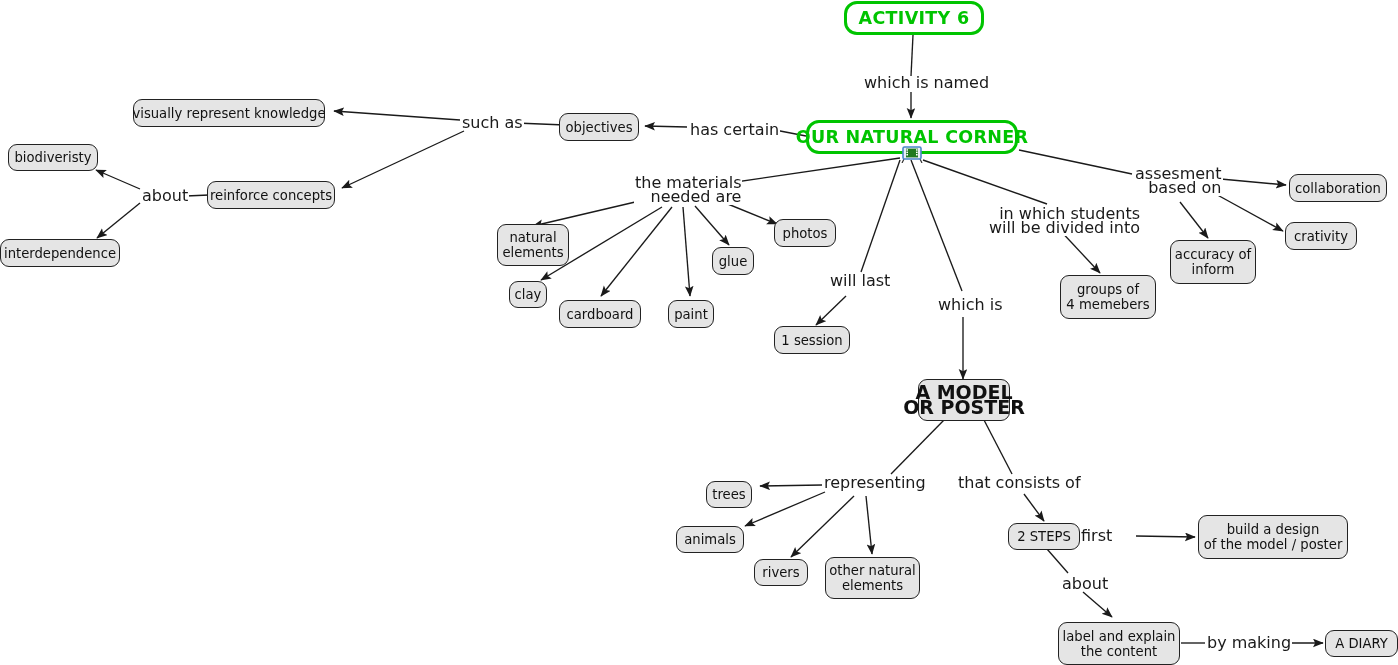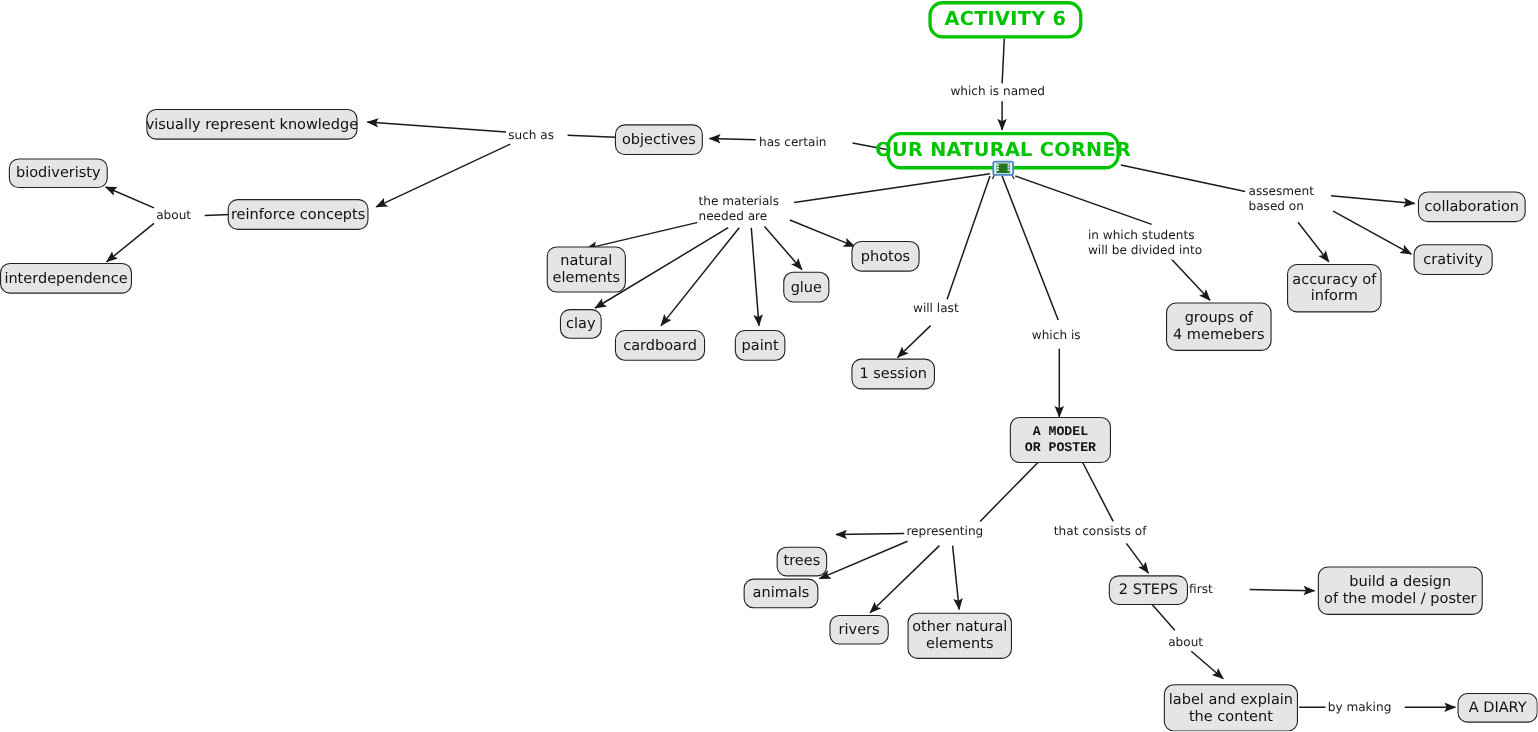--- a/index.html
+++ b/index.html
@@ -45,29 +45,28 @@
     background: #ffffff;
     border: 3.4px solid #00c400;
     border-radius: 13px;
     color: #00c400;
     font-weight: bold;
     font-size: 17.5px;
     letter-spacing: 0.3px;
   }
   .node.strongblack {
     font-weight: bold;
-    font-size: 12px;
-    font-family: Liberation Mono, monospace;
+    font-size: 19px;
   }
   .link-label {
     position: absolute;
     color: #1a1a1a;
-    font-size: 11px;
+    font-size: 16px;
     line-height: 14.4px;
-    text-align: left;
+    text-align: right;
     white-space: pre;
     background: #ffffff;
     padding: 0 1px;
   }
   .film-icon {
     position: absolute;
     width: 22px;
     height: 18px;
   }
 </style>
@@ -191,21 +190,21 @@
   <div class="node" style="left:1170px; top:240px; width:86px; height:44px;">accuracy of
 inform</div>
 
   <div class="node" style="left:1289px; top:174px; width:98px; height:28px;">collaboration</div>
 
   <div class="node" style="left:1285px; top:222px; width:72px; height:28px;">crativity</div>
 
   <div class="node strongblack" style="left:918px; top:379px; width:92px; height:42px;">A MODEL
 OR POSTER</div>
 
-  <div class="node" style="left:706px; top:497px; width:46px; height:27px;">trees</div>
+  <div class="node" style="left:706px; top:481px; width:46px; height:27px;">trees</div>
 
   <div class="node" style="left:676px; top:526px; width:68px; height:27px;">animals</div>
 
   <div class="node" style="left:754px; top:559px; width:54px; height:27px;">rivers</div>
 
   <div class="node" style="left:825px; top:557px; width:95px; height:42px;">other natural
 elements</div>
 
   <div class="node" style="left:1008px; top:523px; width:72px; height:27px;">2 STEPS</div>
 

